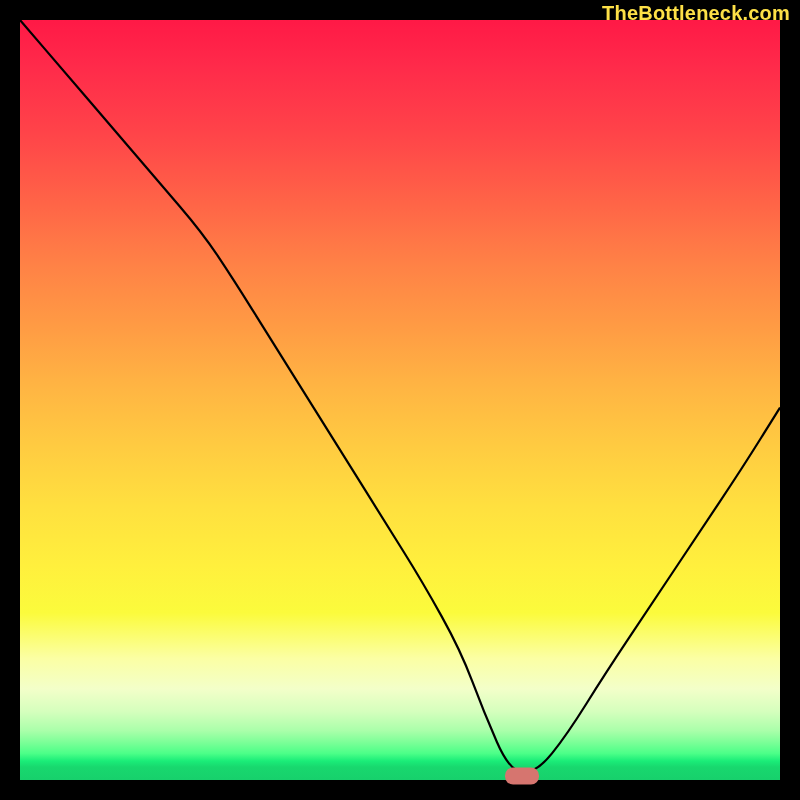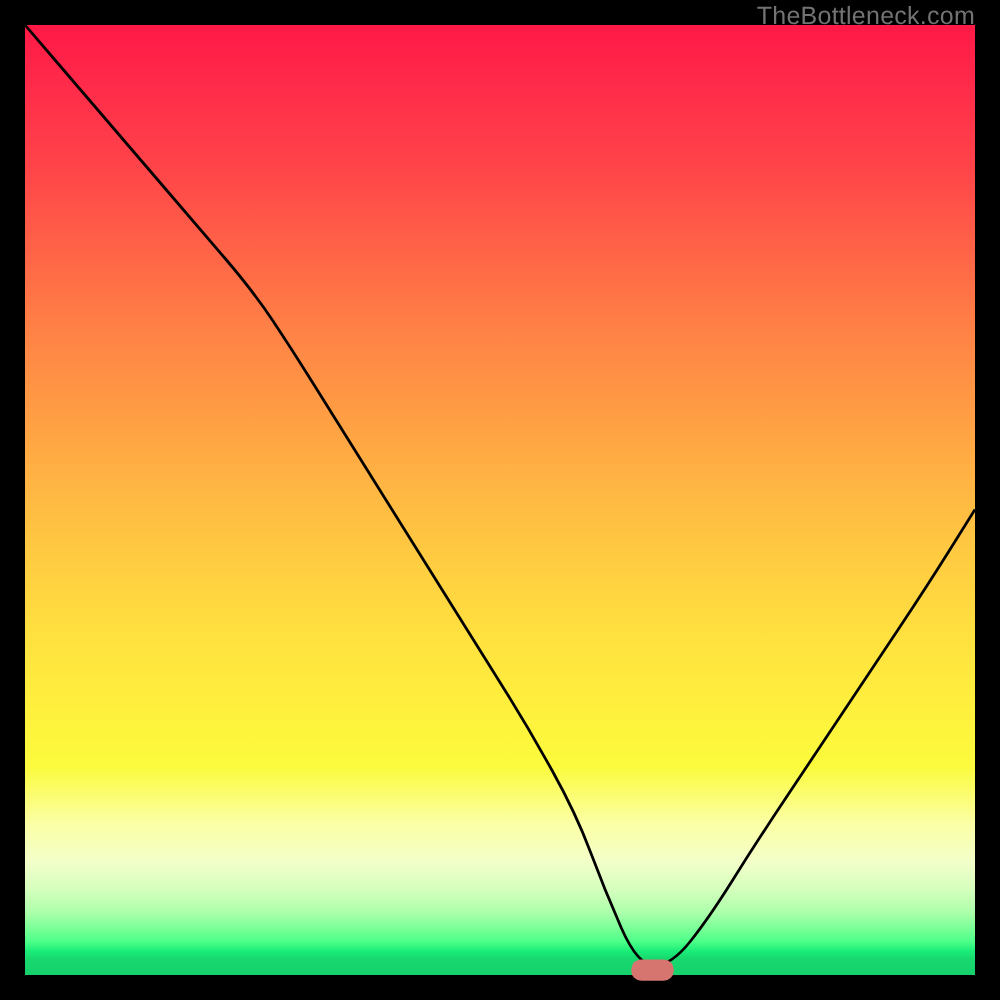--- a/index.html
+++ b/index.html
@@ -50,24 +50,24 @@
       #7dff98 95%,
       #4cff88 96.5%,
       #1aed78 97.5%,
       #18d86e 98.3%,
       #17d06c 100%
     );
   }
   .watermark {
     position: absolute;
     top: 2px;
-    right: 20px;
-    color: #737373;
+    right: 10px;
+    color: #fde047;
     font-size: 20px;
-    font-weight: 400;
+    font-weight: 700;
     letter-spacing: 0.2px;
     z-index: 5;
   }
   svg.line-layer {
     position: absolute;
     left: 0;
     top: 0;
     width: 100%;
     height: 100%;
     z-index: 3;

